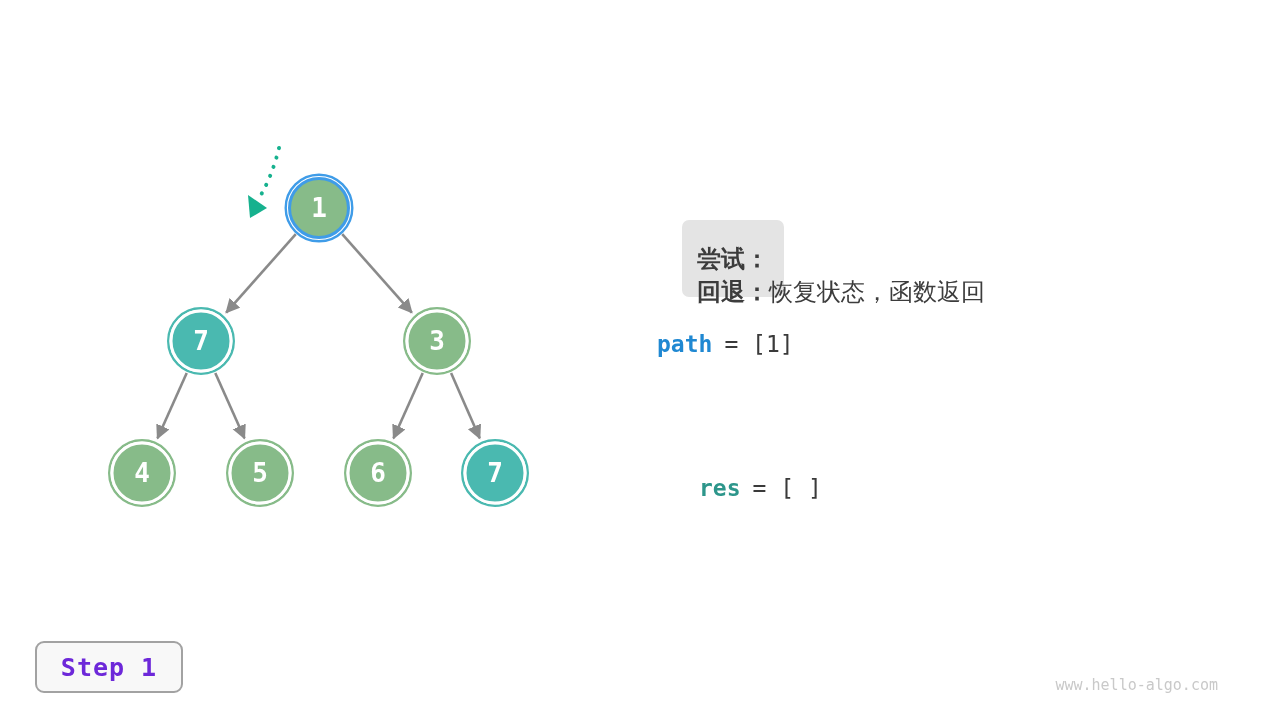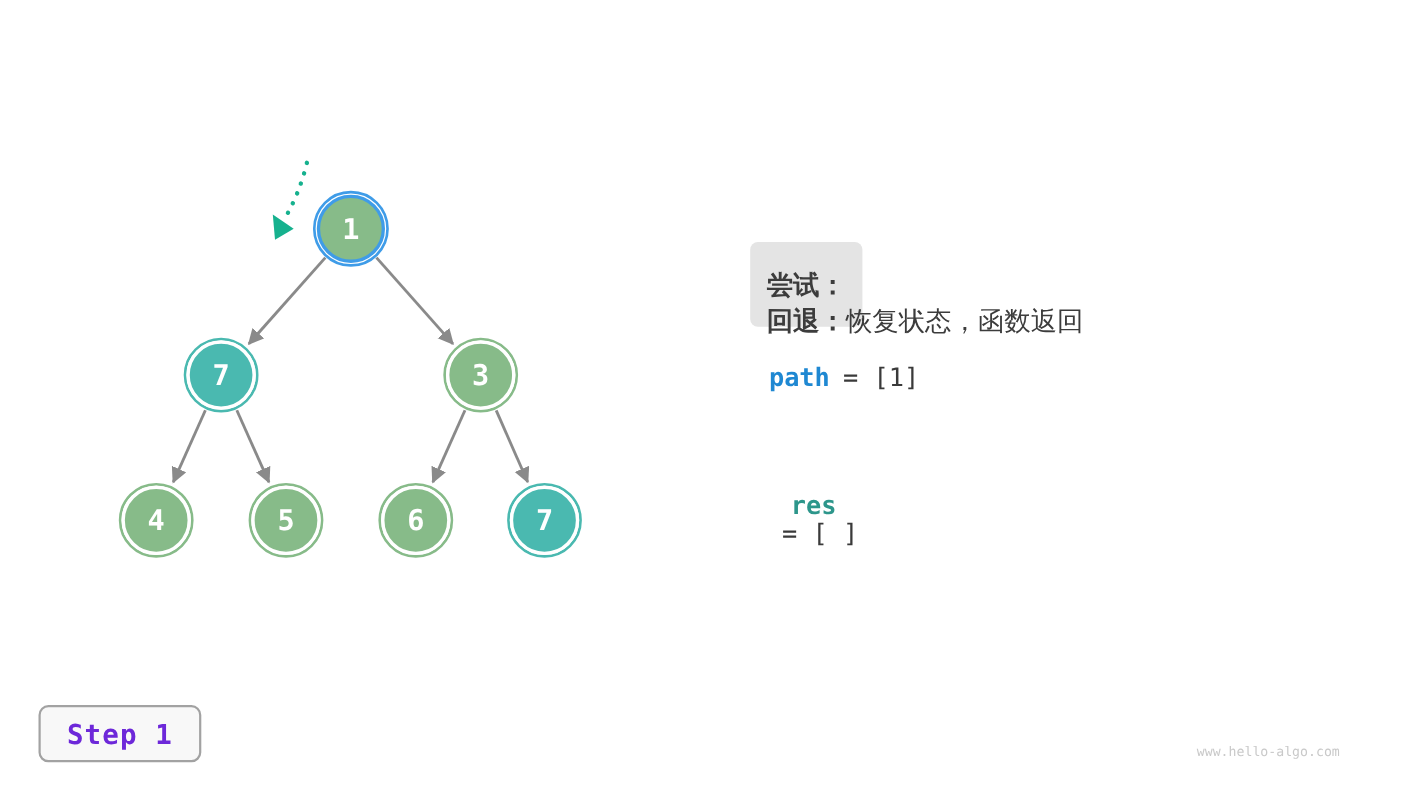--- a/index.html
+++ b/index.html
@@ -13,36 +13,36 @@
     font-weight:bold;fill:#ffffff;font-size:26px;
   }
   .panel-line{
     position:absolute;display:flex;align-items:center;white-space:nowrap;
     color:#3c3c3c;font-size:24px;
   }
   .panel-line .lbl{font-weight:bold;}
   .line-try{left:682px;top:220px;height:45px;padding:16px 15px;background:#e4e4e4;border-radius:7px;}
   .line-back{left:697px;top:269px;height:45px;}
   .mono{font-family:"DejaVu Sans Mono","Liberation Mono",monospace;}
-  .line-path{left:699px;top:330px;height:28px;font-size:23px;}
-  .line-res{left:699px;top:447px;height:28px;font-size:23px;flex-direction:column;}
+  .line-path{left:657px;top:330px;height:28px;font-size:23px;}
+  .line-res{left:699px;top:474px;height:28px;font-size:23px;}
   .var-name{font-weight:bold;}
   .line-path .var-name{color:var(--path-color,#1f88d2);}
   .line-res .var-name{color:var(--res-color,#2d968b);}
   .var-value{color:#3a3a3a;margin-left:12px;}
   .step-badge{
     position:absolute;left:35px;top:641px;width:144px;height:48px;
     border:2px solid #a2a2a2;border-radius:9px;background:#f8f8f8;
     color:#6d28d9;font-family:"DejaVu Sans Mono","Liberation Mono",monospace;
     font-weight:bold;font-size:25px;display:flex;align-items:center;justify-content:center;
     letter-spacing:1px;
   }
   .watermark{
     position:absolute;right:62px;top:676px;color:#c9c9c9;
-    font-family:"DejaVu Sans Mono","Liberation Mono",monospace;font-size:12px;
+    font-family:"DejaVu Sans Mono","Liberation Mono",monospace;font-size:15px;
   }
 </style>
 </head>
 <body>
 
 <div class="canvas">
 
   <svg class="tree-svg" width="1280" height="720">
       <defs>
         <marker id="arrowhead" markerWidth="8" markerHeight="7" refX="5" refY="2.75" orient="auto" markerUnits="strokeWidth">

